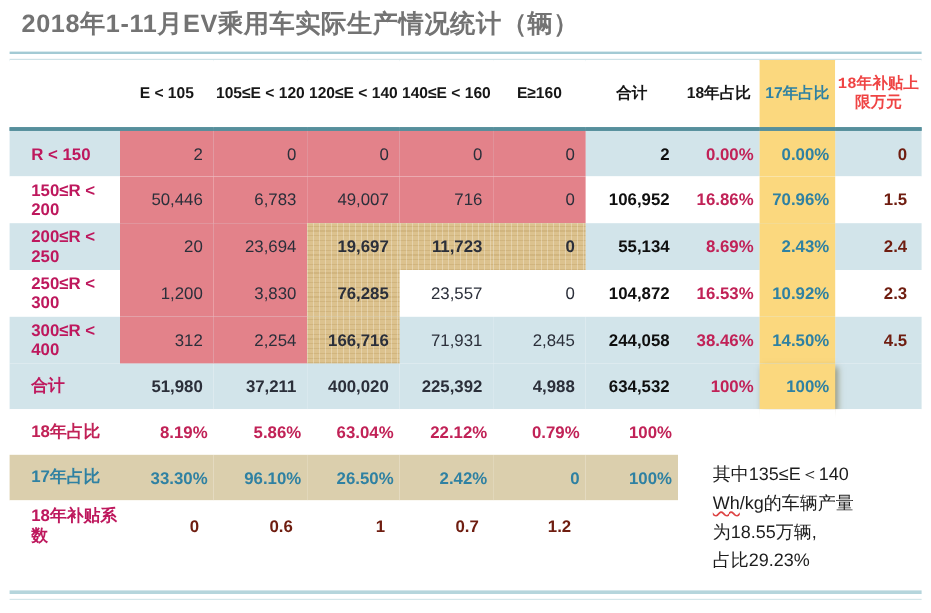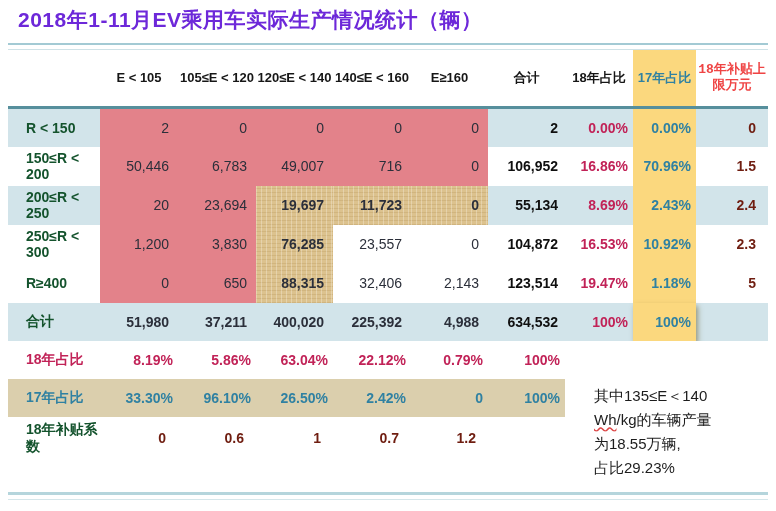--- a/index.html
+++ b/index.html
@@ -1,38 +1,38 @@
 <!DOCTYPE html>
 <html><head>
 <meta charset="utf-8">
 <style>
   html,body{margin:0;padding:0;background:#fff;}
   .stage{position:relative;width:776px;height:511px;background:#ffffff;overflow:hidden;
          font-family:"Liberation Sans","DejaVu Sans",sans-serif;}
   .title{position:absolute;left:18px;top:6px;font-size:21px;font-weight:bold;
-         color:#6d28d9;letter-spacing:.5px;white-space:nowrap;}
+         color:#737373;letter-spacing:.5px;white-space:nowrap;}
   .rule-top{position:absolute;left:8px;top:43px;width:760px;height:4px;
             border-top:2px solid #a3cad4;border-bottom:2px solid #cfe2e7;}
   .rule-bottom{position:absolute;left:8px;top:492px;width:760px;height:4px;
             border-top:3px solid #b5d5dc;border-bottom:1px solid #d5e6ea;}
   table.tbl{position:absolute;left:8px;top:50px;width:760px;border-collapse:collapse;
             table-layout:fixed;}
   thead th{height:52px;font-size:13px;font-weight:bold;color:#161616;text-align:center;
            vertical-align:middle;background:#fff;border-bottom:3px solid #568f9c;
            line-height:1.25;padding:2px 1px;}
   thead th.share17{color:#2f81a2;background:#fbd87e;}
   thead th.caphead{color:#ef4444;font-family:Liberation Mono, monospace;}
   tbody tr{height:39px;}
   tbody tr.h38{height:38px;}
   tbody tr.h42{height:42px;}
   tr.stripe-blue{background:#d2e4ea;}
   tr.stripe-white{background:#ffffff;}
   tbody td{font-size:14px;vertical-align:middle;text-align:right;padding:0 9px 0 0;
            color:#2b2f3a;white-space:nowrap;}
-  td.lbl{text-align:left;padding:0 0 0 18px;font-weight:bold;color:#14532d;
+  td.lbl{text-align:left;padding:0 0 0 18px;font-weight:bold;color:#be185d;
          white-space:normal;line-height:1.15;}
   td.lbl.red{color:#c12257;}
   td.lbl.teal{color:#2f81a2;}
   td.hl-pink{background:#e3828a;}
   td.hl-tan{background-color:#dcc28e;font-weight:bold;
     background-image:
       repeating-linear-gradient(90deg, rgba(255,255,255,.28) 0 1px, transparent 1px 5px),
       repeating-linear-gradient(0deg, rgba(140,100,30,.14) 0 1px, transparent 1px 4px);}
   td.hl-yellow{background:#fbd87e;}
   td.hl-band{background:#dbcfad;}
@@ -122,31 +122,31 @@
           <td class="num hl-pink">1,200</td>
           <td class="num hl-pink">3,830</td>
           <td class="num hl-tan">76,285</td>
           <td class="num">23,557</td>
           <td class="num">0</td>
           <td class="sum">104,872</td>
           <td class="red">16.53%</td>
           <td class="teal hl-yellow">10.92%</td>
           <td class="cap">2.3</td>
         </tr>
-        <tr class="stripe-white">
-          <td class="lbl">R≥400</td>
-          <td class="num hl-pink">0</td>
-          <td class="num hl-pink">650</td>
-          <td class="num hl-tan">88,315</td>
-          <td class="num">32,406</td>
-          <td class="num">2,143</td>
-          <td class="sum">123,514</td>
-          <td class="red">19.47%</td>
-          <td class="teal hl-yellow">1.18%</td>
-          <td class="cap">5</td>
+        <tr class="stripe-blue">
+          <td class="lbl">300≤R &lt; 400</td>
+          <td class="num hl-pink">312</td>
+          <td class="num hl-pink">2,254</td>
+          <td class="num hl-tan">166,716</td>
+          <td class="num">71,931</td>
+          <td class="num">2,845</td>
+          <td class="sum">244,058</td>
+          <td class="red">38.46%</td>
+          <td class="teal hl-yellow">14.50%</td>
+          <td class="cap">4.5</td>
         </tr>
         <tr class="stripe-blue h38">
           <td class="lbl">合计</td>
           <td class="num b">51,980</td>
           <td class="num b">37,211</td>
           <td class="num b">400,020</td>
           <td class="num b">225,392</td>
           <td class="num b">4,988</td>
           <td class="sum">634,532</td>
           <td class="red">100%</td>

